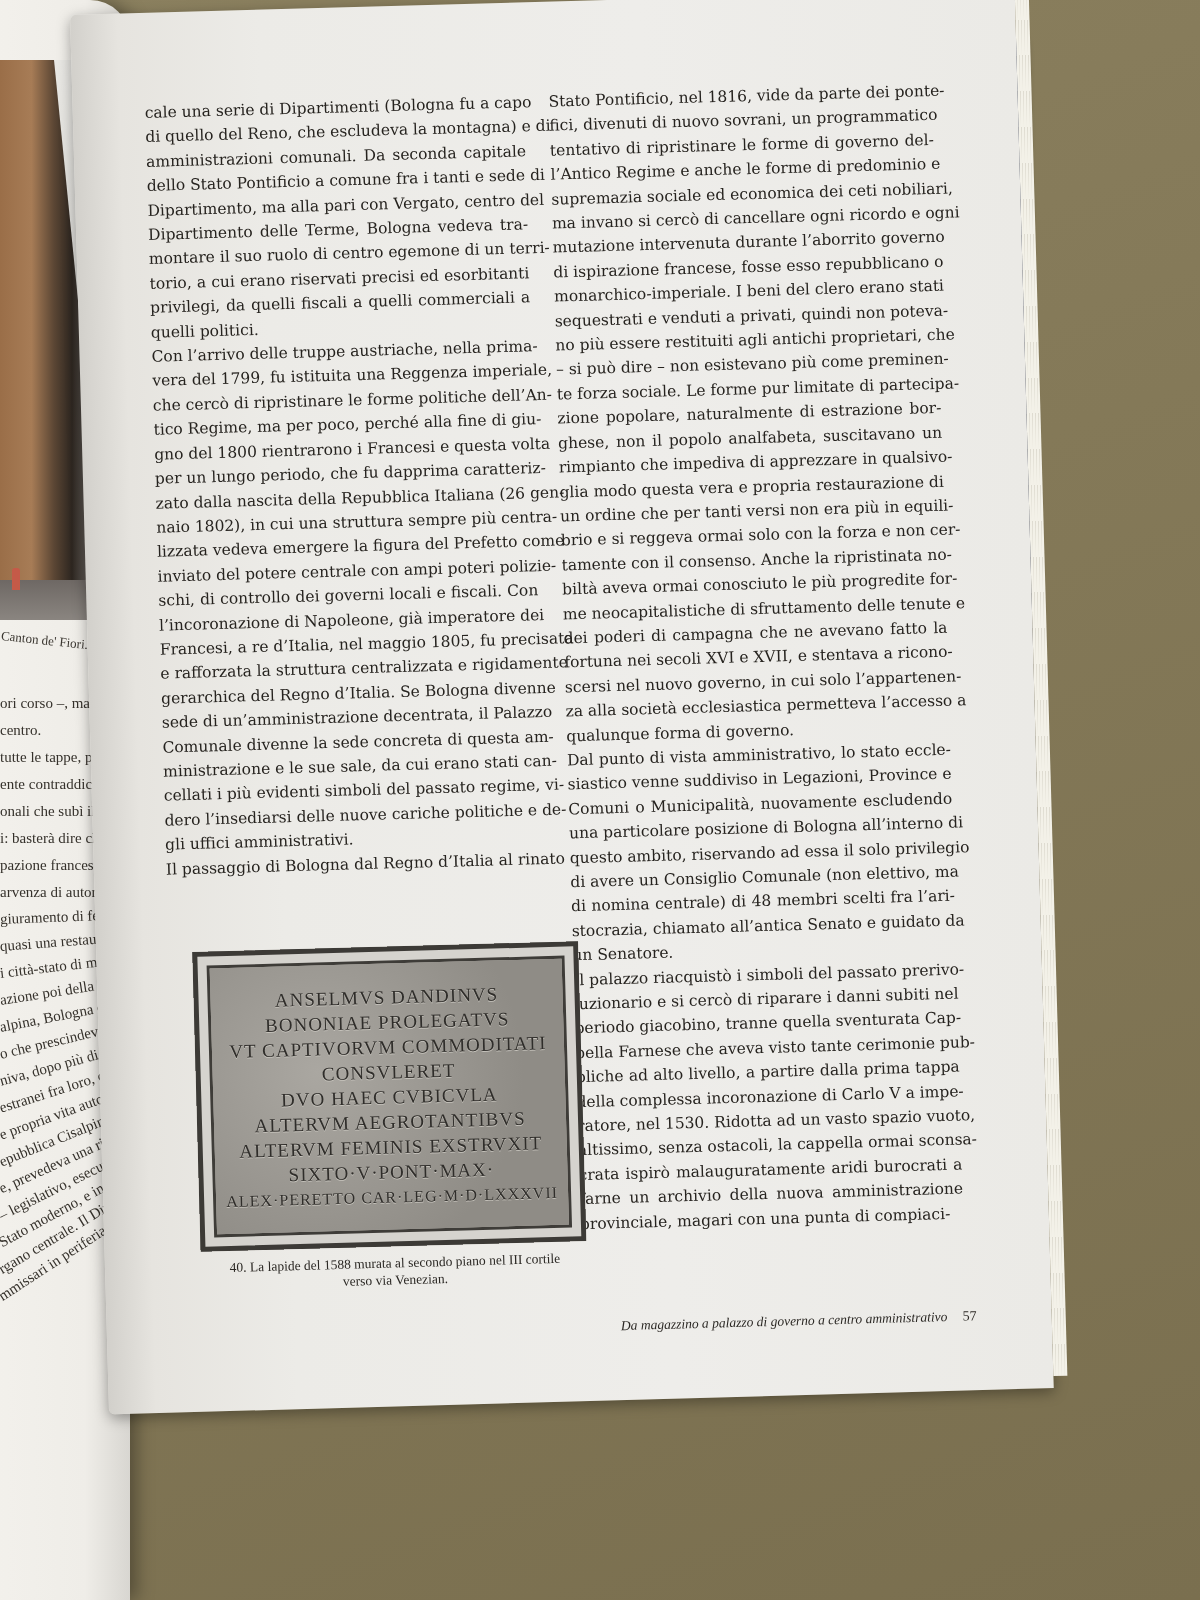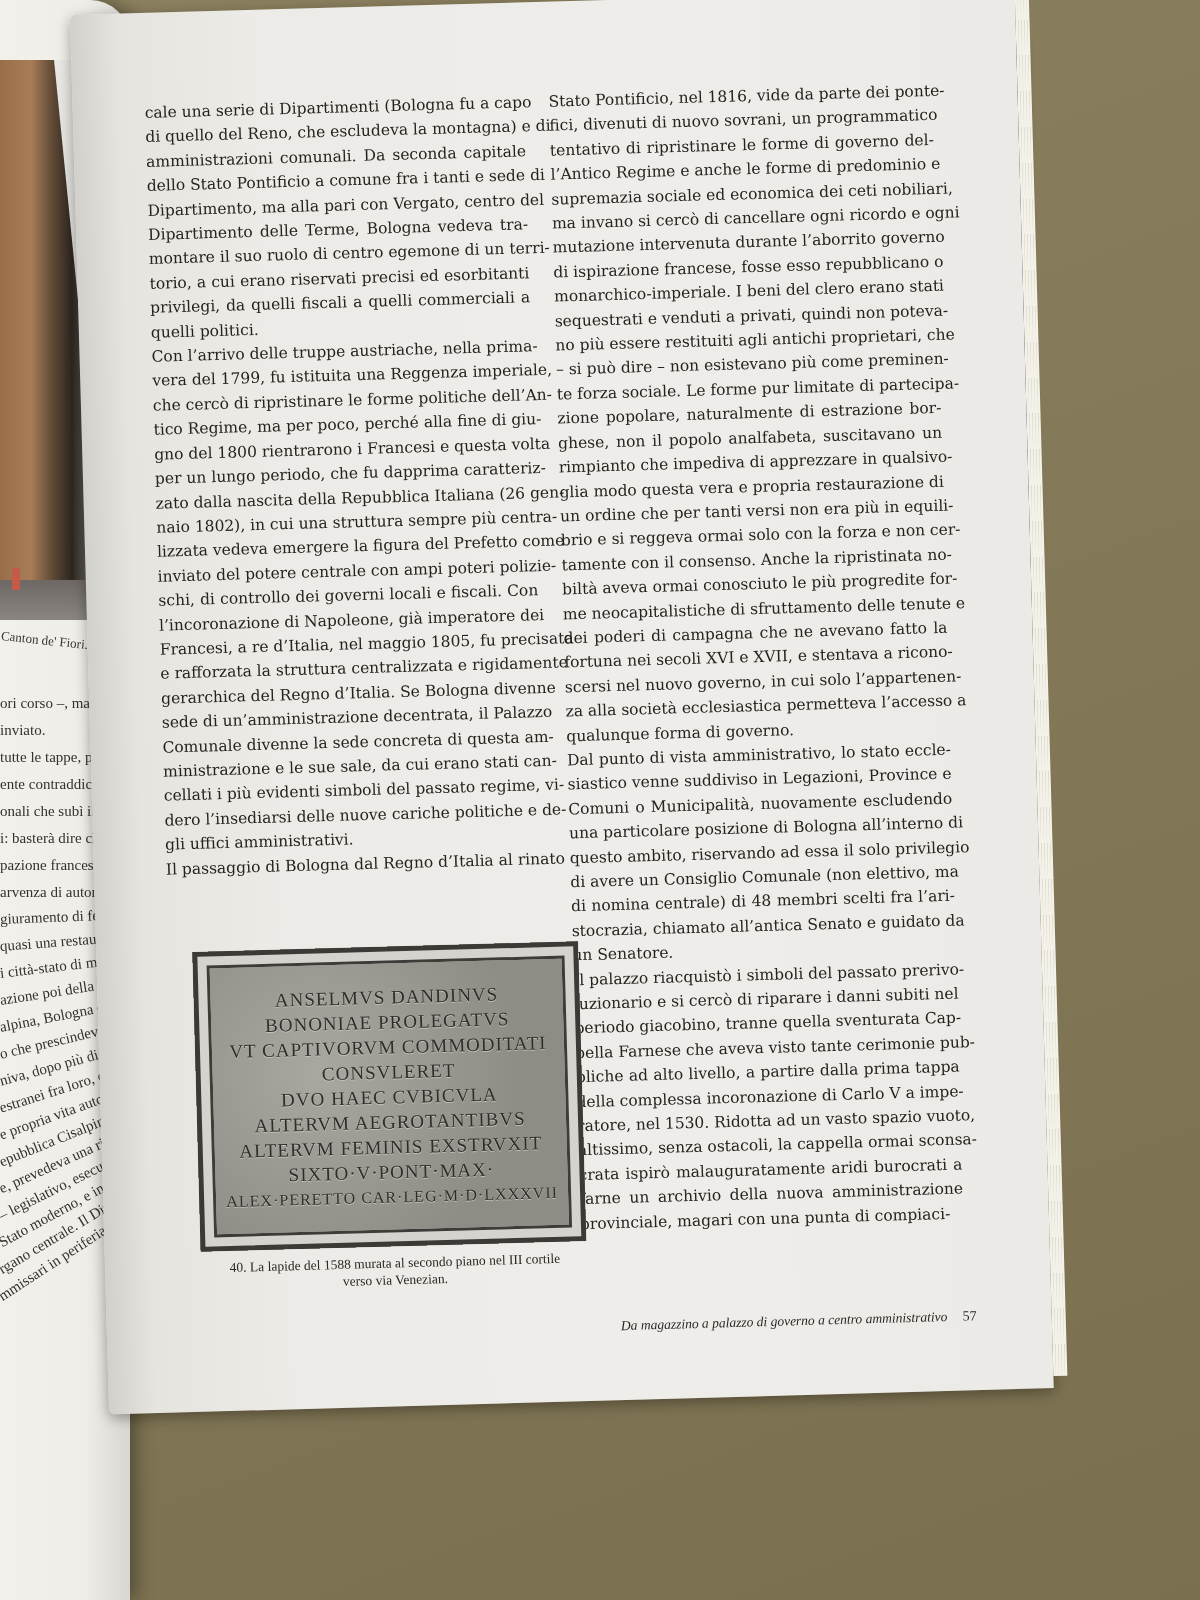--- a/index.html
+++ b/index.html
@@ -163,21 +163,21 @@
 
 <div class="left-page">
   <div class="left-photo">
     <div class="sky"></div>
     <div class="street"></div>
     <div class="person"></div>
   </div>
   <div class="left-caption">Canton de' Fiori.</div>
   <div class="left-lines" id="left-lines">
       <div class="left-line">ori corso –, ma gli spazi</div>
-      <div class="left-line">inviato.</div>
+      <div class="left-line">centro.</div>
       <div class="left-line"> tutte le tappe, per la</div>
       <div class="left-line">ente contraddicentisi, dal</div>
       <div class="left-line">onali che subì il governo</div>
       <div class="left-line">i: basterà dire che nel pri</div>
       <div class="left-line">pazione francese il Senato</div>
       <div class="left-line">arvenza di autorità, su</div>
       <div class="left-line" style="transform: rotate(-2.2deg); transform-origin: left center;"> giuramento di fedeltà</div>
       <div class="left-line" style="transform: rotate(-4.4deg); transform-origin: left center;"> quasi una restaurazione</div>
       <div class="left-line" style="transform: rotate(-6.6deg); transform-origin: left center;">i città-stato di medieva</div>
       <div class="left-line" style="transform: rotate(-8.8deg); transform-origin: left center;">azione poi della Repub</div>

